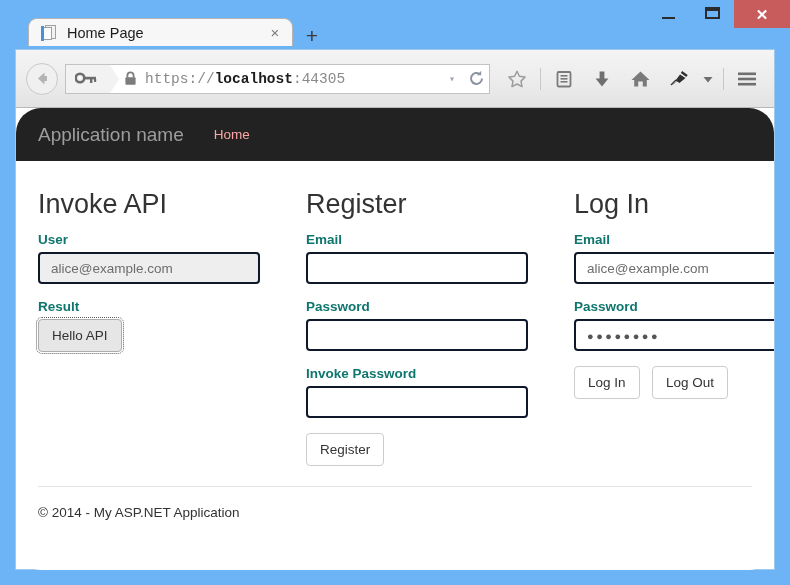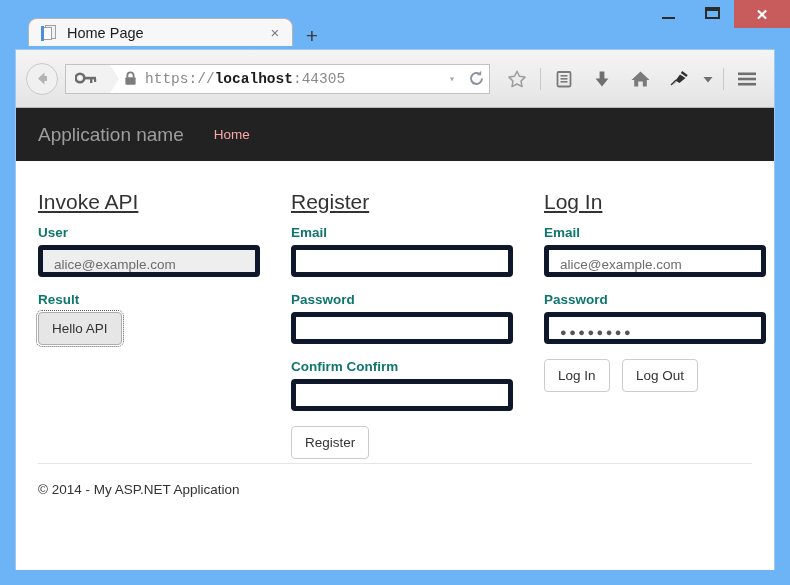--- a/index.html
+++ b/index.html
@@ -225,20 +225,21 @@
     margin: 0 4px;
   }
 
   
   .page {
     position: absolute;
     left: 0; top: 58px;
     width: 758px; height: 462px;
     background: #fff;
     overflow: hidden;
+    border-radius: 25px;
   }
   .site-navbar {
     height: 53px;
     background: #222222;
     display: flex;
     align-items: center;
     padding-left: 22px;
   }
   .brand {
     font-size: 19px;
@@ -252,42 +253,41 @@
     cursor: default;
   }
   .container {
     padding: 0 22px;
   }
   .columns {
     display: flex;
     padding-top: 16px;
   }
   .col { width: 250px; flex: 0 0 250px; }
-  .col + .col { margin-left: 3px; }
+  .col + .col { margin-left: 18px; }
 
   h2.heading {
-    font-size: 21px;
+    font-size: 27px;
     font-weight: normal;
     color: #333;
     margin: 13px 0 12px 0;
     line-height: 1.1;
-    text-decoration: underline;
   }
   label.field-label {
     display: block;
     font-size: 13.5px;
     font-weight: bold;
     color: #0f766e;
     margin-bottom: 5px;
   }
   .txtbox {
     display: block;
     width: 222px;
     height: 32px;
-    border: 5px solid #0f172a;
+    border: 2px solid #0f172a;
     border-radius: 4px;
     background: #ffffff;
     font-size: 13.5px;
     color: #6d6d6d;
     padding: 0 11px;
     line-height: 30px;
     margin-bottom: 15px;
     white-space: nowrap;
     overflow: hidden;
   }
@@ -313,21 +313,21 @@
   }
   .btn.focused {
     background: #e6e6e6;
     border: 1px solid #adadad;
     outline: 1px dotted #5d5d5d;
     outline-offset: 1px;
   }
   .btn + .btn { margin-left: 8px; }
 
   .footer {
-    margin-top: 4px;
+    margin-top: 20px;
     padding: 0 22px;
   }
   .footer hr {
     border: none;
     border-top: 1px solid #e5e5e5;
     margin: 0 0 18px 0;
   }
   .footer p {
     margin: 0;
     font-size: 13.5px;
@@ -475,21 +475,21 @@
 
           <div class="col">
             <h2 class="heading">Register</h2>
 
             <label class="field-label">Email</label>
             <div class="txtbox"></div>
 
             <label class="field-label">Password</label>
             <div class="txtbox"></div>
 
-            <label class="field-label">Confirm Confirm</label>
+            <label class="field-label">Invoke Password</label>
             <div class="txtbox"></div>
 
             <span class="btn">Register</span>
           </div>
 
           <div class="col">
             <h2 class="heading">Log In</h2>
 
             <label class="field-label">Email</label>
             <div class="txtbox">alice@example.com</div>

